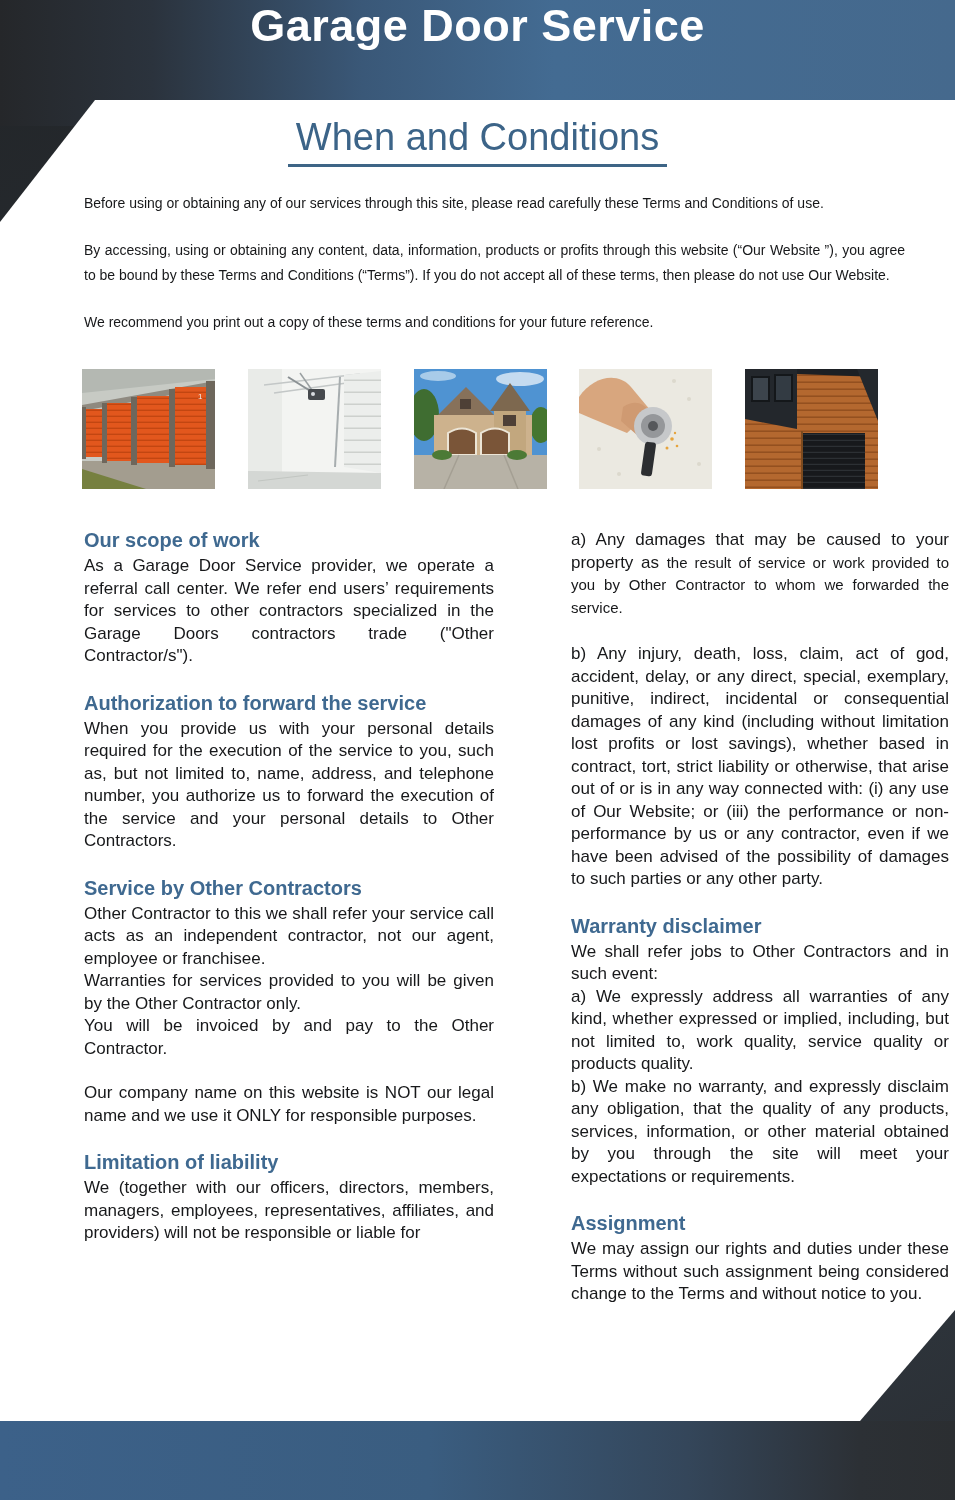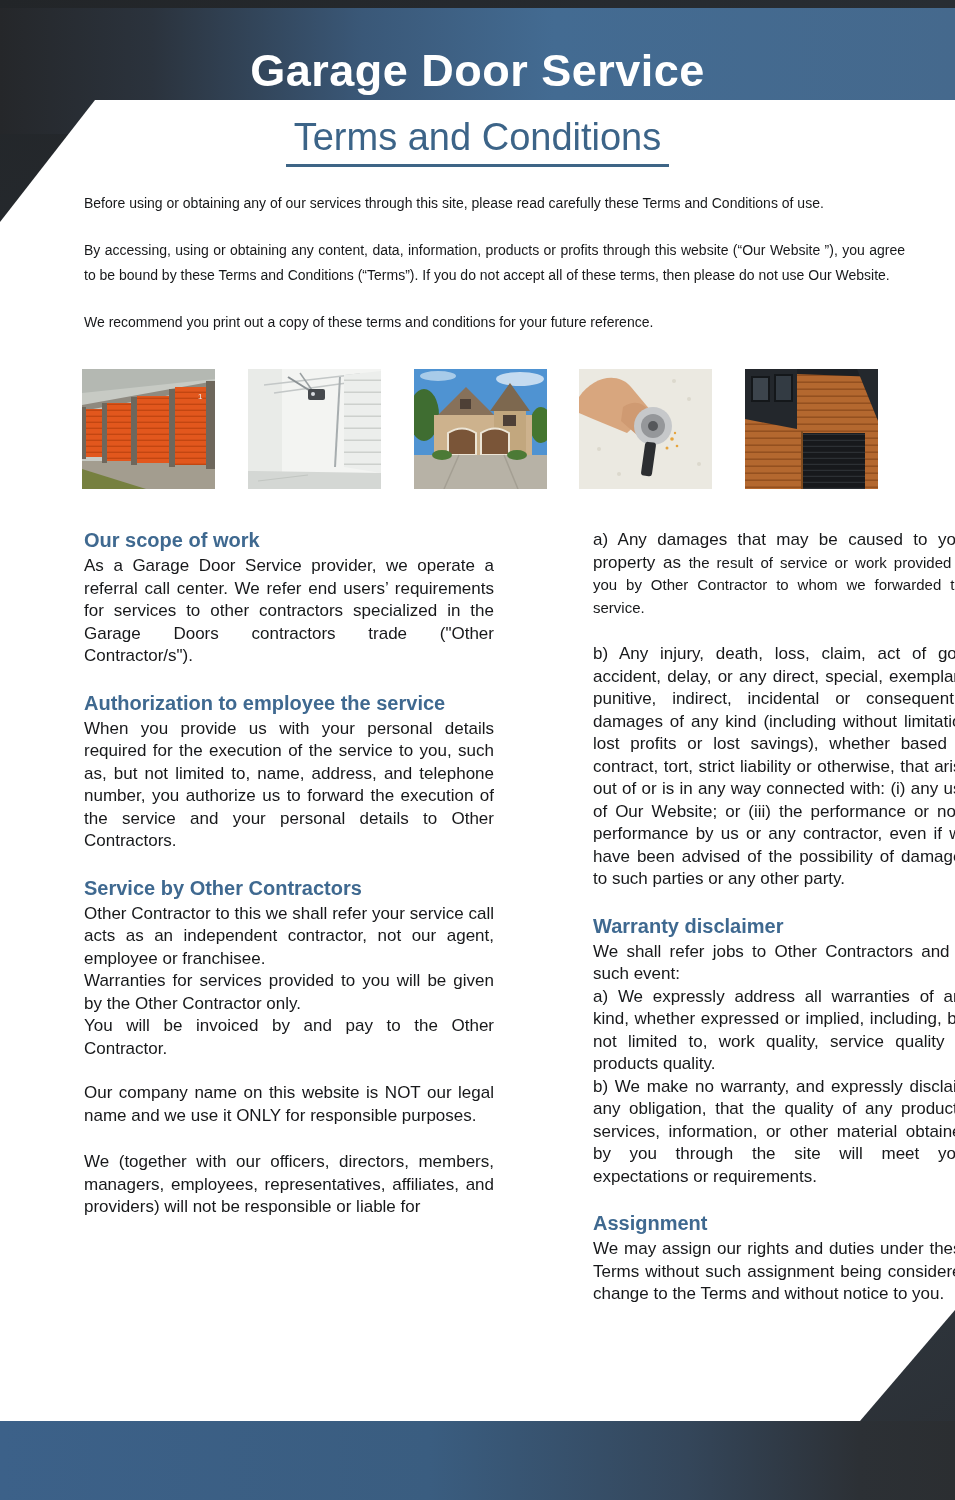--- a/index.html
+++ b/index.html
@@ -1,34 +1,34 @@
 <!DOCTYPE html>
 <html><head>
 <meta charset="utf-8">
 <style>
   html,body{margin:0;padding:0;background:#fff;}
   .page{position:relative;width:955px;height:1500px;overflow:hidden;
         background:linear-gradient(150deg,#222528 0%,#2b3138 40%,#343f4a 70%,#2a2e33 100%);
         font-family:"Liberation Sans","DejaVu Sans",sans-serif;color:#17181a;}
-  .header{position:absolute;top:8px;left:0;width:955px;height:126px;
+  .header{position:absolute;top:0;left:0;width:955px;height:126px;
           background:linear-gradient(90deg,#25272a 0%,#2b333d 16%,#3a5878 38%,#436b92 58%,#45698d 100%);
-          display:flex;align-items:center;justify-content:center;}
+          display:flex;align-items:flex-start;justify-content:center;}
   .header h1{margin:0;color:#ffffff;font-size:45px;font-weight:bold;letter-spacing:.5px;}
   .content{position:absolute;top:100px;left:0;width:955px;height:1321px;background:#ffffff;
            clip-path:polygon(95px 0,955px 0,955px 1210px,860px 1321px,0 1321px,0 122px);}
   .subtitle-wrap{text-align:center;margin-top:16px;}
   .subtitle{display:inline-block;color:#3c6488;font-size:38px;font-weight:400;
             border-bottom:3px solid #3e6586;padding:0 8px 5px;}
   .intro{padding:24px 50px 0 84px;}
   .intro p{margin:0 0 22px;font-size:14px;line-height:25px;}
   .intro p.just{text-align:justify;}
   .photos{display:flex;justify-content:space-between;padding:12px 77px 0 82px;}
   .photo{width:133px;height:120px;overflow:hidden;}
   .photo svg{width:133px;height:120px;display:block;}
-  .cols{display:flex;gap:70px;padding:40px 37px 0 84px;}
+  .cols{display:flex;gap:48px;padding:40px 37px 0 84px;}
   .col-left{width:410px;flex:none;}
   .col-right{width:378px;flex:none;margin-left:29px;}
   .sec{margin-top:24px;}
   .sec:first-child{margin-top:0;}
   .sec h3{margin:0 0 3px;font-size:20px;color:#3f6990;font-weight:bold;}
   .cols p{margin:0;font-size:17px;line-height:22.5px;text-align:justify;}
   .cols p.gap{margin-top:22px;}
   .small{font-size:15px;}
   .footer{position:absolute;bottom:0;left:0;width:955px;height:79px;
           background:linear-gradient(90deg,#3c6189 0%,#3a5d80 45%,#34465a 72%,#2c3035 90%,#2b2e31 100%);}
@@ -38,21 +38,21 @@
 
 <div class="page">
 
   <div class="header">
     <h1>Garage Door Service</h1>
   </div>
 
   <div class="content">
 
     <div class="subtitle-wrap">
-      <span class="subtitle">Terms and Conditions</span>
+      <span class="subtitle">When and Conditions</span>
     </div>
 
     <div class="intro">
       <p>Before using or obtaining any of our services through this site, please read carefully these Terms and Conditions of use.</p>
       <p class="just">By accessing, using or obtaining any content, data, information, products or profits through this website (“Our Website ”), you agree to be bound by these Terms and Conditions (“Terms”). If you do not accept all of these terms, then please do not use Our Website.</p>
       <p>We recommend you print out a copy of these terms and conditions for your future reference.</p>
     </div>
 
     <div class="photos">
 
@@ -179,31 +179,32 @@
     </div>
 
     <div class="cols">
 
       <div class="col-left">
         <section class="sec">
           <h3>Our scope of work</h3>
           <p>As a Garage Door Service provider, we operate a referral call center. We refer end users’ requirements for services to other contractors specialized in the Garage Doors contractors trade ("Other Contractor/s").</p>
         </section>
         <section class="sec">
-          <h3>Authorization to employee the service</h3>
+          <h3>Authorization to forward the service</h3>
           <p>When you provide us with your personal details required for the execution of the service to you, such as, but not limited to, name, address, and telephone number, you authorize us to forward the execution of the service and your personal details to Other Contractors.</p>
         </section>
         <section class="sec">
           <h3>Service by Other Contractors</h3>
           <p>Other Contractor to this we shall refer your service call acts as an independent contractor, not our agent, employee or franchisee.</p>
           <p>Warranties for services provided to you will be given by the Other Contractor only.</p>
           <p>You will be invoiced by and pay to the Other Contractor.</p>
           <p class="gap">Our company name on this website is NOT our legal name and we use it ONLY for responsible purposes.</p>
         </section>
         <section class="sec">
+          <h3>Limitation of liability</h3>
           <p>We (together with our officers, directors, members, managers, employees, representatives, affiliates, and providers) will not be responsible or liable for</p>
         </section>
       </div>
 
       <div class="col-right">
         <section class="sec">
           <p><span>a) Any damages that may be caused to your property as </span><span class="small">the result of service or work provided to you by Other Contractor to whom we forwarded the service.</span></p>
         </section>
         <section class="sec">
           <p>b) Any injury, death, loss, claim, act of god, accident, delay, or any direct, special, exemplary, punitive, indirect, incidental or consequential damages of any kind (including without limitation lost profits or lost savings), whether based in contract, tort, strict liability or otherwise, that arise out of or is in any way connected with: (i) any use of Our Website; or (iii) the performance or non-performance by us or any contractor, even if we have been advised of the possibility of damages to such parties or any other party.</p>

